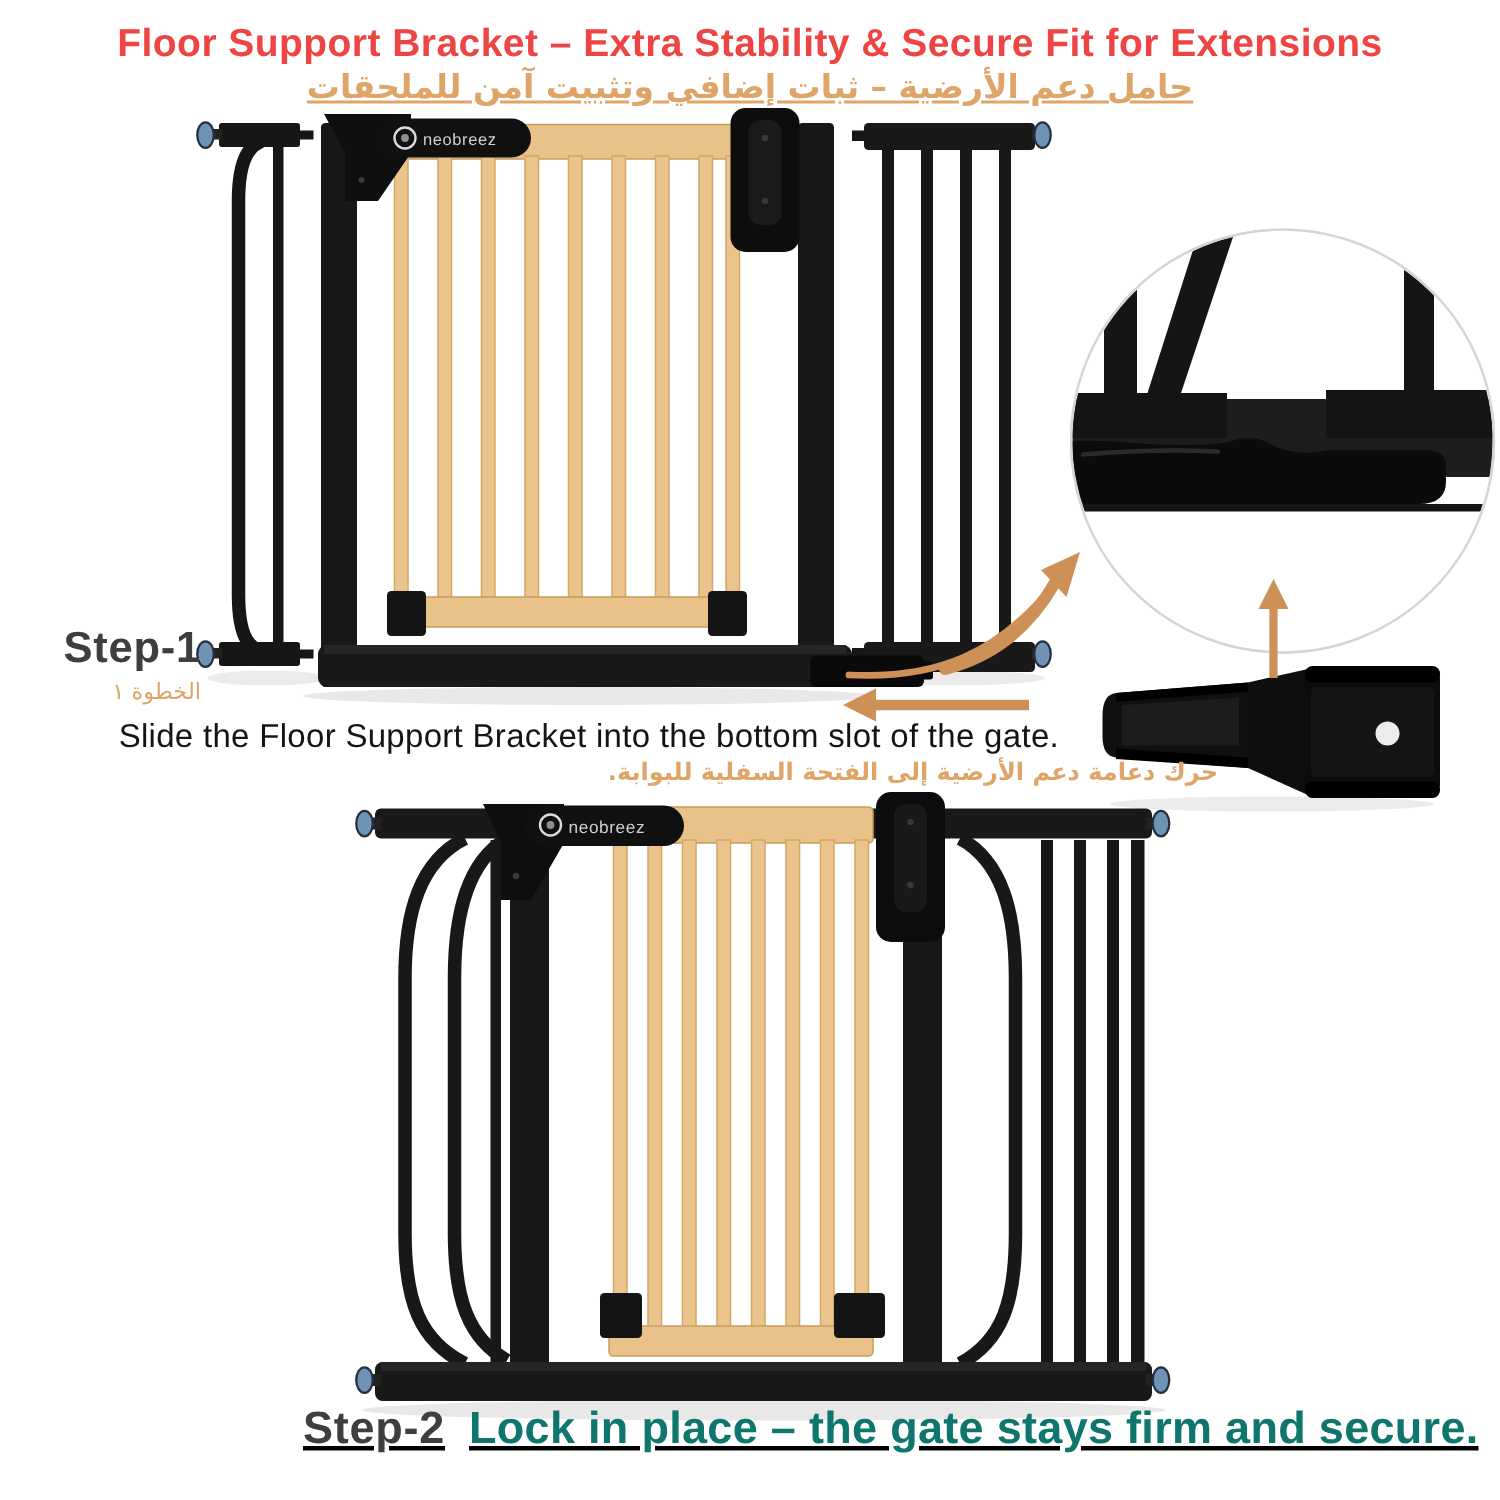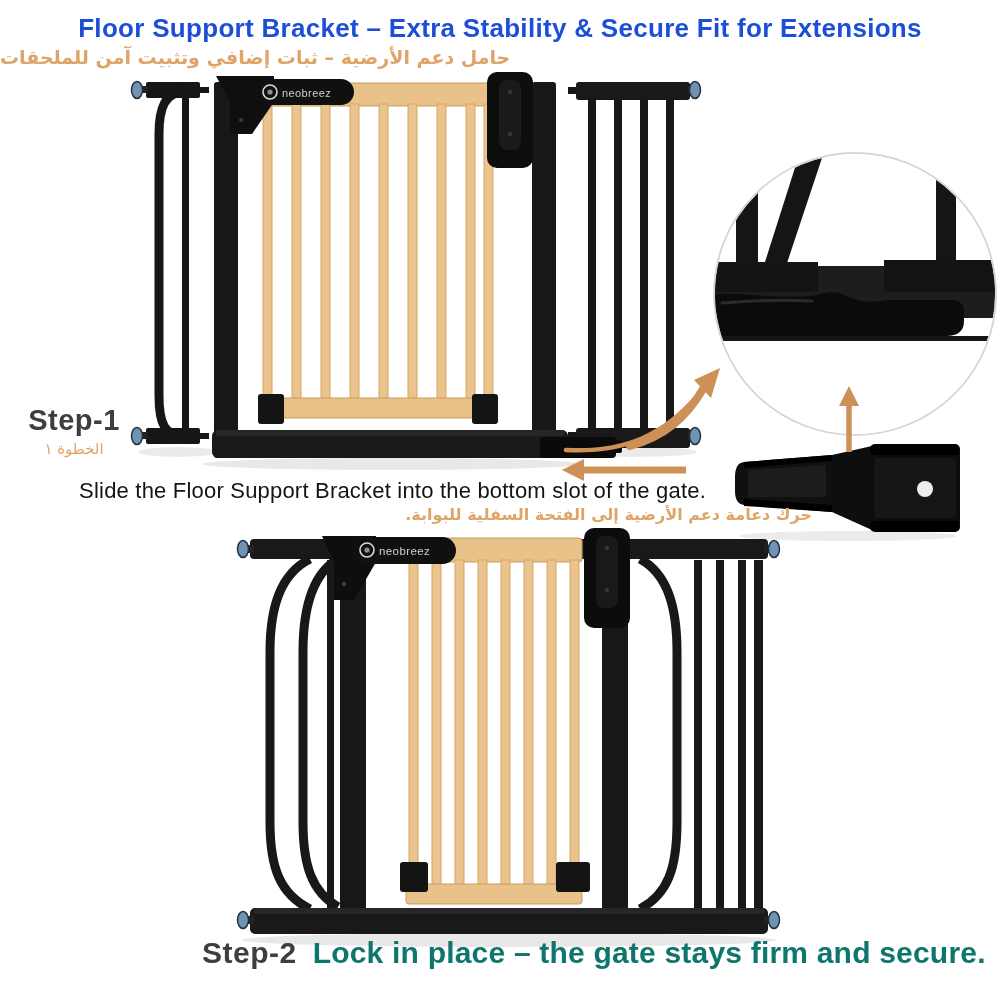--- a/index.html
+++ b/index.html
@@ -1,30 +1,30 @@
 <!DOCTYPE html>
 <html><head>
 <meta charset="utf-8">
 <style>
   html,body{margin:0;padding:0;background:#ffffff;}
   #stage{position:relative;width:1000px;height:1000px;background:#ffffff;overflow:hidden;
          font-family:"Liberation Sans",sans-serif;}
   #illustration{position:absolute;left:0;top:0;}
   .txt{position:absolute;}
   #title{left:0;right:0;top:13px;text-align:center;font-size:26px;font-weight:700;
-         color:#1d4ed8;letter-spacing:.3px;}
+         color:#ef4444;letter-spacing:.3px;}
   .ar{font-family:"DejaVu Sans",sans-serif;direction:rtl;color:#dfa468;}
-  #subtitle{left:0;right:0;top:46px;text-align:left;font-size:19px;font-weight:700;}
-  #step1-block{left:14px;top:404px;width:120px;text-align:center;}
+  #subtitle{left:0;right:0;top:46px;text-align:center;font-size:22px;font-weight:700;text-decoration:underline;}
+  #step1-block{left:14px;top:416px;width:120px;text-align:right;}
   #step1-label{font-size:29px;font-weight:600;color:#3e3e3e;letter-spacing:.5px;}
   #step1-label-ar{font-size:15px;margin-top:3px;font-weight:400;}
   #instr1{left:0;top:478px;width:706px;text-align:right;font-size:22px;font-weight:500;
           color:#141414;letter-spacing:.2px;}
   #instr1-ar{left:196px;top:505px;width:616px;font-size:16px;font-weight:700;}
-  #step2-row{left:202px;top:936px;display:flex;align-items:center;gap:16px;}
+  #step2-row{left:202px;top:936px;display:flex;align-items:center;gap:16px;text-decoration:underline;}
   #step2-label{font-size:30px;font-weight:600;color:#3e3e3e;letter-spacing:.5px;}
   #instr2{font-size:30px;font-weight:700;color:#0f766e;letter-spacing:.2px;}
   #instr2-ar{left:240px;top:973px;width:580px;text-align:center;font-size:15.5px;font-weight:700;}
 </style>
 </head>
 <body>
 
 <div id="stage">
 
 <svg id="illustration" width="1000" height="1000" viewBox="0 0 1000 1000">

